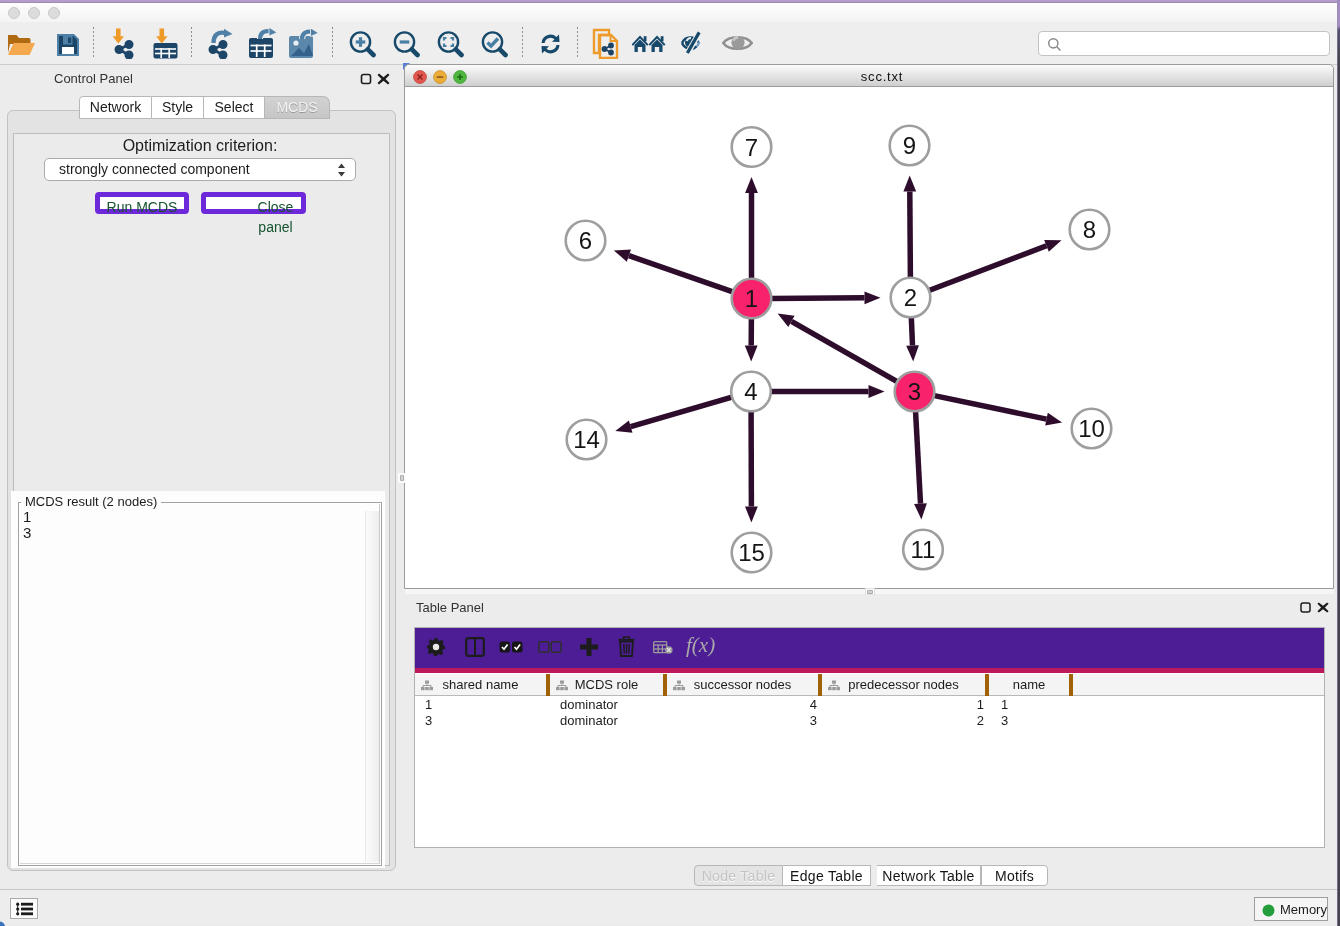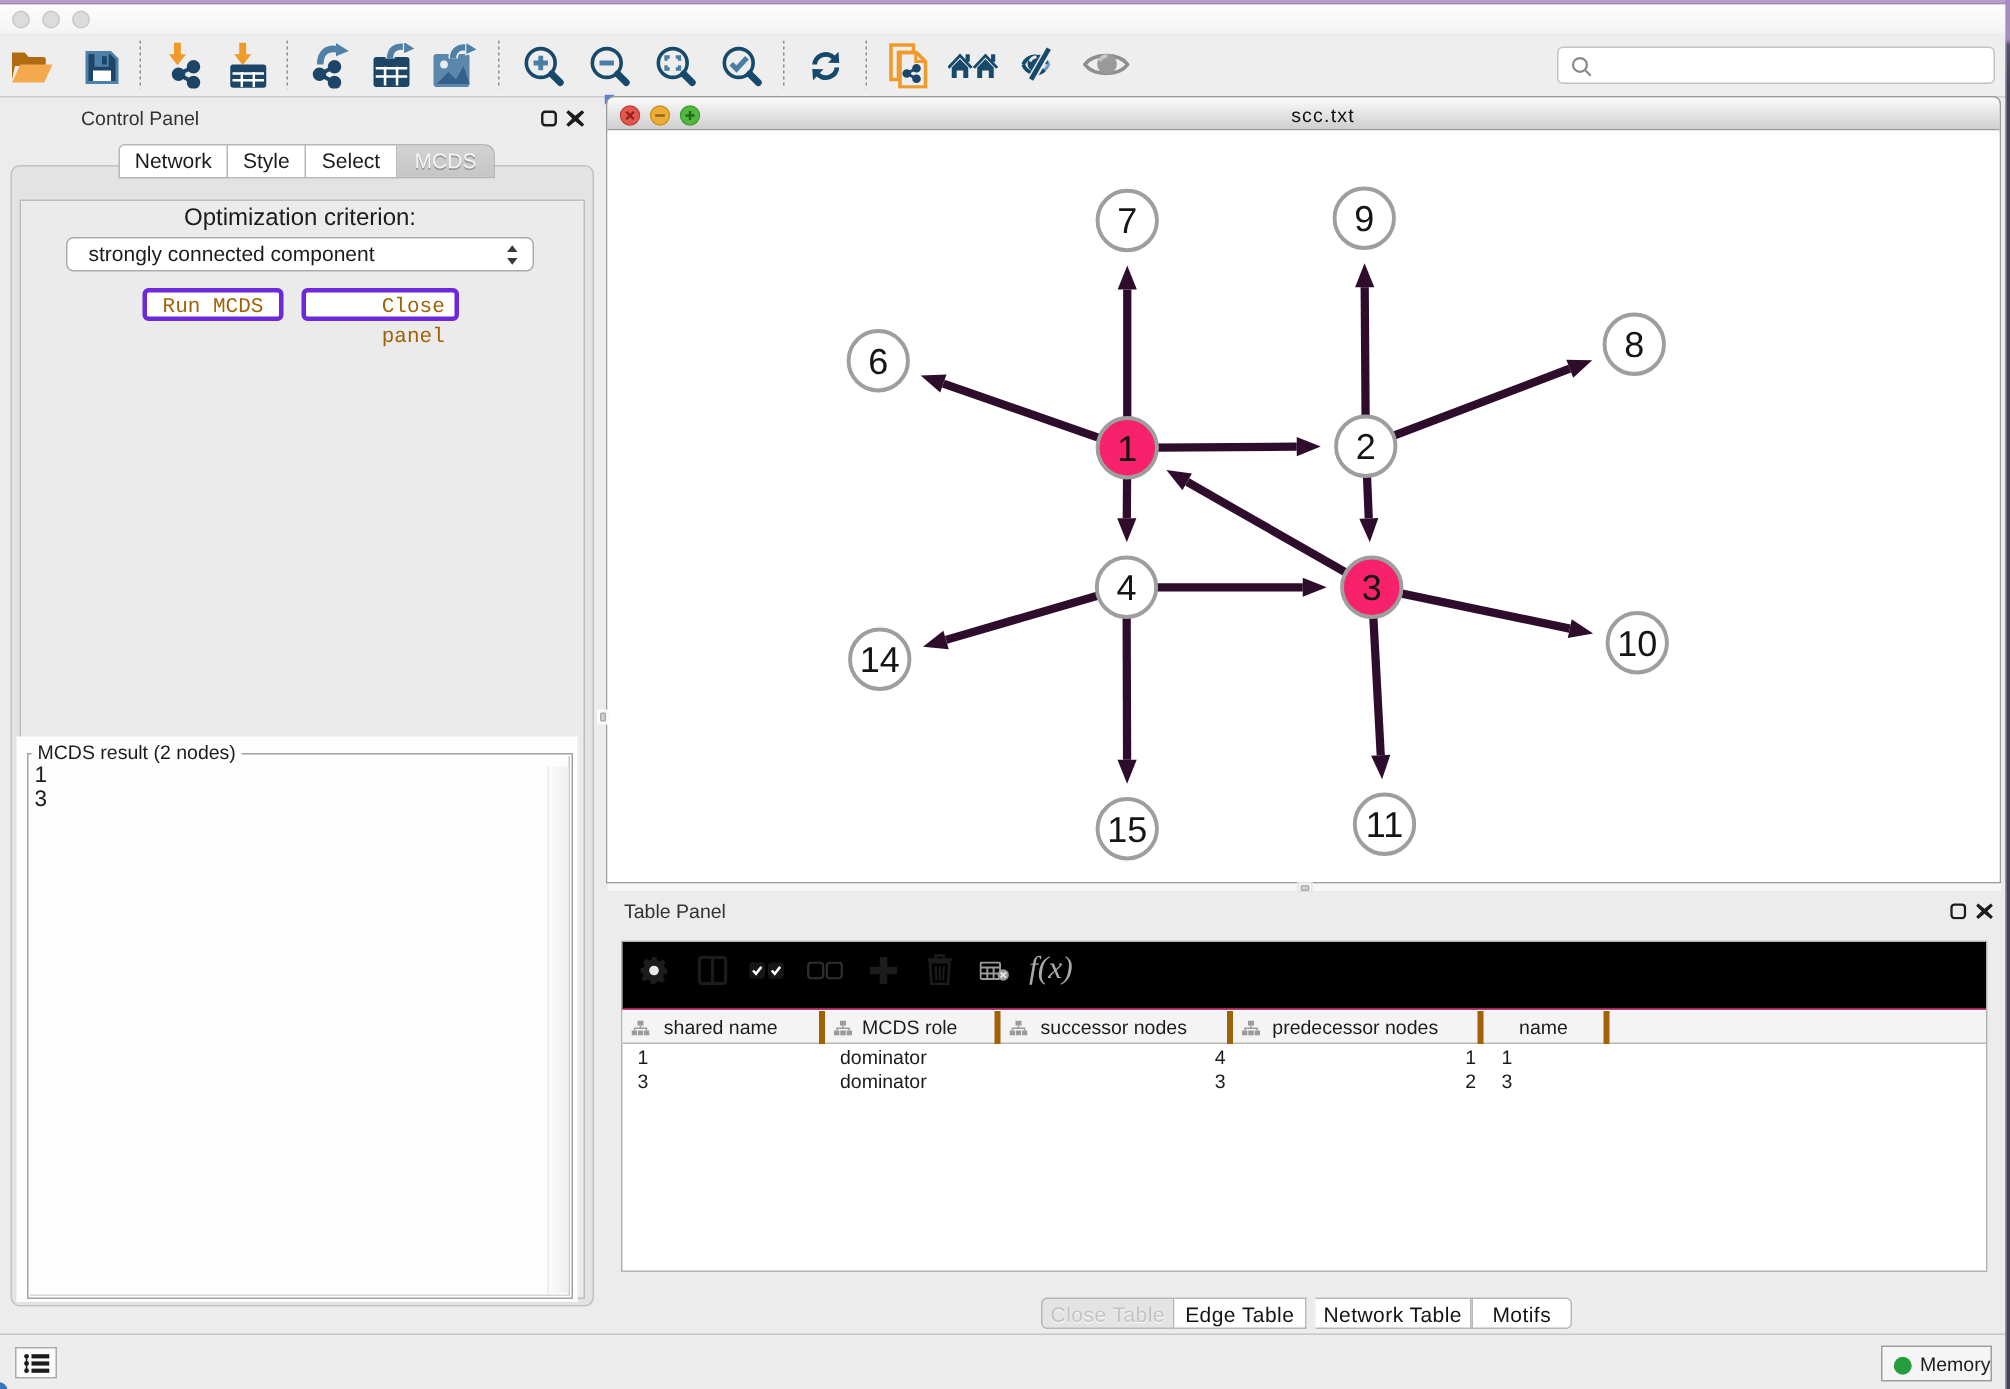--- a/index.html
+++ b/index.html
@@ -19,38 +19,38 @@
   background-size:1px 4px; }
 #searchbox { left:1038px; top:9px; width:292px; height:25px; background:#ffffff; border:1px solid #c3c3c3; border-radius:4px; }
 
 
 #cp-title { left:8px; top:71px; font-size:13px; color:#323232;margin-left:46px; }
 .tab { position:absolute; top:96px; height:23px; border-radius:0;  background:#ffffff; border:1px solid #b7b7b7; font-size:14px; color:#1c1c1c; text-align:center; line-height:21px; }
 #tabpane { left:7px; top:110px; width:389px; height:761px; background:#e3e3e3; border:1px solid #c2c2c2; border-radius:6px; }
 #cp-inner { left:13px; top:133px; width:377px; height:733px; background:#ebebeb; border:1px solid #bdbdbd; }
 #opt-label { left:0px; top:137px; width:400px; text-align:center; font-size:16px; color:#1c1c1c; }
 #combo { left:44px; top:158px; width:312px; height:23px; background:#ffffff; border:1px solid #ababab; border-radius:5px; font-size:14px; color:#1c1c1c; line-height:21px; padding-left:14px; }
-.btn { position:absolute; top:192px; height:22px; background:#ffffff; border:3px solid #6d28d9; border-radius:4px; font-size:14px; color:#a16207; text-align:center; line-height:20px;font-family:Liberation Mono, monospace; }
+.btn { position:absolute; top:192px; height:22px; background:#ffffff; border:5px solid #6d28d9; border-radius:4px; font-size:14px; color:#14532d; text-align:center; line-height:20px; }
 #resultpanel { left:11px; top:491px; width:374px; height:377px; background:#fdfdfd; }
 #fieldset { left:18px; top:502px; width:364px; height:364px; border:1px solid #a2a2a2; }
 #fieldset-legend { left:21px; top:494px; background:#fdfdfd; padding:0 4px; font-size:13px; color:#1c1c1c; }
 #fs-inner { left:20px; top:504px; width:360px; height:360px; border-right:1px solid #c9c9c9; border-bottom:1px solid #d6d6d6; }
 #fs-scroll { left:365px; top:511px; width:14px; height:351px; background:linear-gradient(to right,#fbfbfb,#eeeeee); border-left:1px solid #e8e8e8; }
 #fs-text { left:23px; top:509px; font-size:15px; color:#1c1c1c; line-height:16px; }
 
 
 #netwin { left:404px; top:64px; width:930px; height:525px; background:#ffffff; border:1px solid #9b9b9b; border-radius:5px 5px 0 0; }
 #nw-titlebar { left:0; top:0; width:928px; height:22px; background:linear-gradient(#fbfbfb,#cfcfcf); border-bottom:1px solid #9b9b9b; border-radius:5px 5px 0 0; }
 #nw-title { left:13px; top:4px; width:928px; text-align:center; font-size:13px; font-weight:normal; letter-spacing:0.8px; color:#111111; }
 #nw-canvas { left:0; top:23px; width:928px; height:500px; background:#ffffff; }
 
 
 #tp-title { left:416px; top:600px; font-size:13px; color:#323232; }
 #tp-box { left:414px; top:627px; width:911px; height:221px; background:#ffffff; border:1px solid #b2b2b2; }
-#tp-toolbar { left:0; top:0; width:909px; height:45px; background:#000000; border-bottom:1px solid #be185d; }
+#tp-toolbar { left:0; top:0; width:909px; height:45px; background:#4c1d95; border-bottom:5px solid #be185d; }
 #tp-header { left:0; top:46px; width:909px; height:22px; background:#f4f4f4; border-bottom:1px solid #b9b9b9; }
 .th { position:absolute; top:0; height:22px; border-right:4px solid #a16207; font-size:13px; color:#1c1c1c; text-align:center; line-height:22px; }
 .th .hicon { position:absolute; left:6px; top:6px; }
 .th span { }
 .trow { position:absolute; font-size:13px; color:#1c1c1c; height:16px; line-height:16px; }
 .tabb { position:absolute; top:865px; height:21px; background:#ffffff; border:1px solid #b7b7b7; font-size:14px; color:#141414; letter-spacing:0.3px; text-align:center; line-height:20px; }
 
 
 #statusbar { left:0; top:889px; width:1340px; height:34px; background:#ededed; border-top:1px solid #c6c6c6; }
 #listbtn { left:10px; top:898px; width:28px; height:21px; background:#fcfcfc; border:1px solid #ababab; }
@@ -418,21 +418,21 @@
   <div class="trow" style="left:145px; top:69px; width:90px;">dominator</div>
   <div class="trow" style="left:252px; top:69px; width:150px; text-align:right;">4</div>
   <div class="trow" style="left:407px; top:69px; width:162px; text-align:right;">1</div>
   <div class="trow" style="left:586px; top:69px; width:30px;">1</div>
   <div class="trow" style="left:10px;  top:85px; width:20px;">3</div>
   <div class="trow" style="left:145px; top:85px; width:90px;">dominator</div>
   <div class="trow" style="left:252px; top:85px; width:150px; text-align:right;">3</div>
   <div class="trow" style="left:407px; top:85px; width:162px; text-align:right;">2</div>
   <div class="trow" style="left:586px; top:85px; width:30px;">3</div>
 </div>
-<div class="tabb" style="left:694px; width:89px; border-radius:4px 0 0 4px; background:#e4e4e4; color:#c3c3c3; text-shadow:0 1px 0 #fff;">Close Table</div>
+<div class="tabb" style="left:694px; width:89px; border-radius:4px 0 0 4px; background:#e4e4e4; color:#c3c3c3; text-shadow:0 1px 0 #fff;">Node Table</div>
 <div class="tabb" style="left:783px; width:88px; border-left:none;">Edge Table</div>
 <div class="tabb" style="left:877px; width:104px; border-left:none;">Network Table</div>
 <div class="tabb" style="left:981px; width:67px; border-radius:0 4px 4px 0;">Motifs</div>
 
 <div class="abs" style="left:405px; top:589px; width:929px; height:5px; background:#f6f6f6;"></div>
 <div class="abs" style="left:865px; top:588px; width:10px; height:7px; background:#fbfbfb; border:1px solid #e0e0e0;"></div>
 <div class="abs" style="left:867px; top:589.5px; width:6px; height:4px; background:#d2d2d2; border:1px solid #ababab; border-radius:1px;"></div>
 <div class="abs" style="left:398px; top:473px; width:8px; height:10px; background:#fbfbfb;"></div>
 <div class="abs" style="left:399.5px; top:474.5px; width:4px; height:6px; background:#d2d2d2; border:1px solid #ababab; border-radius:1px;"></div>
 

